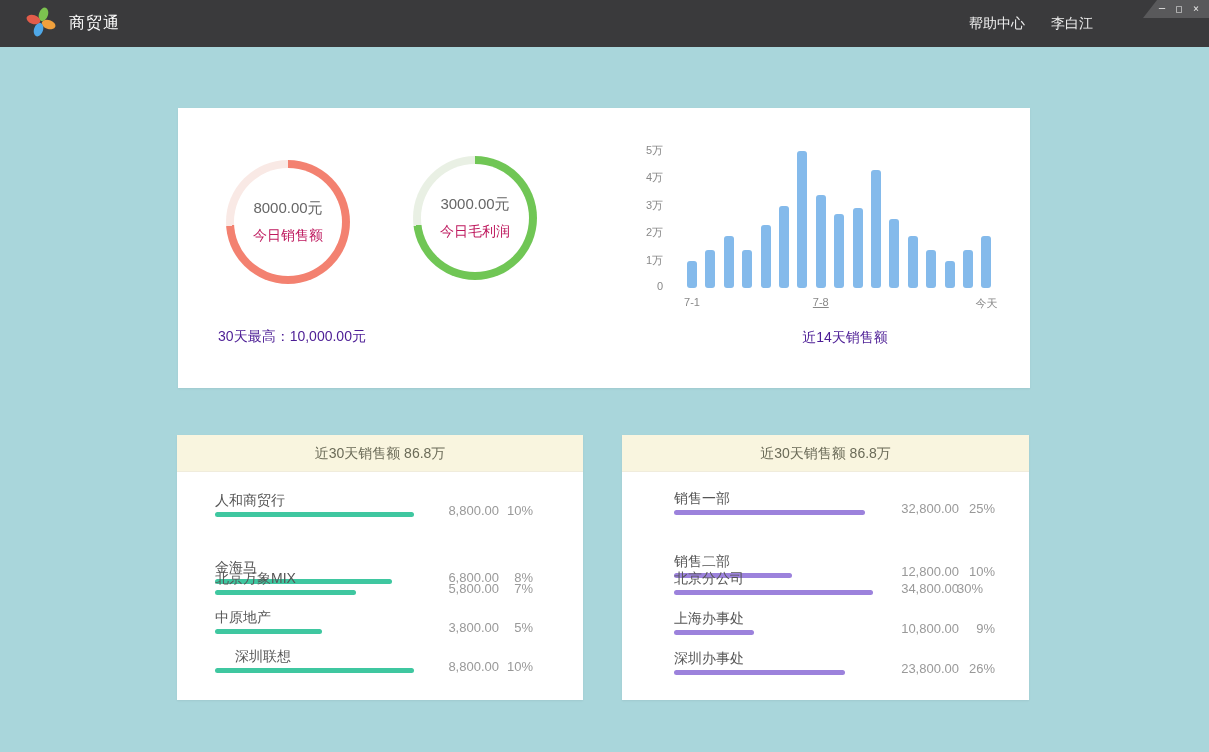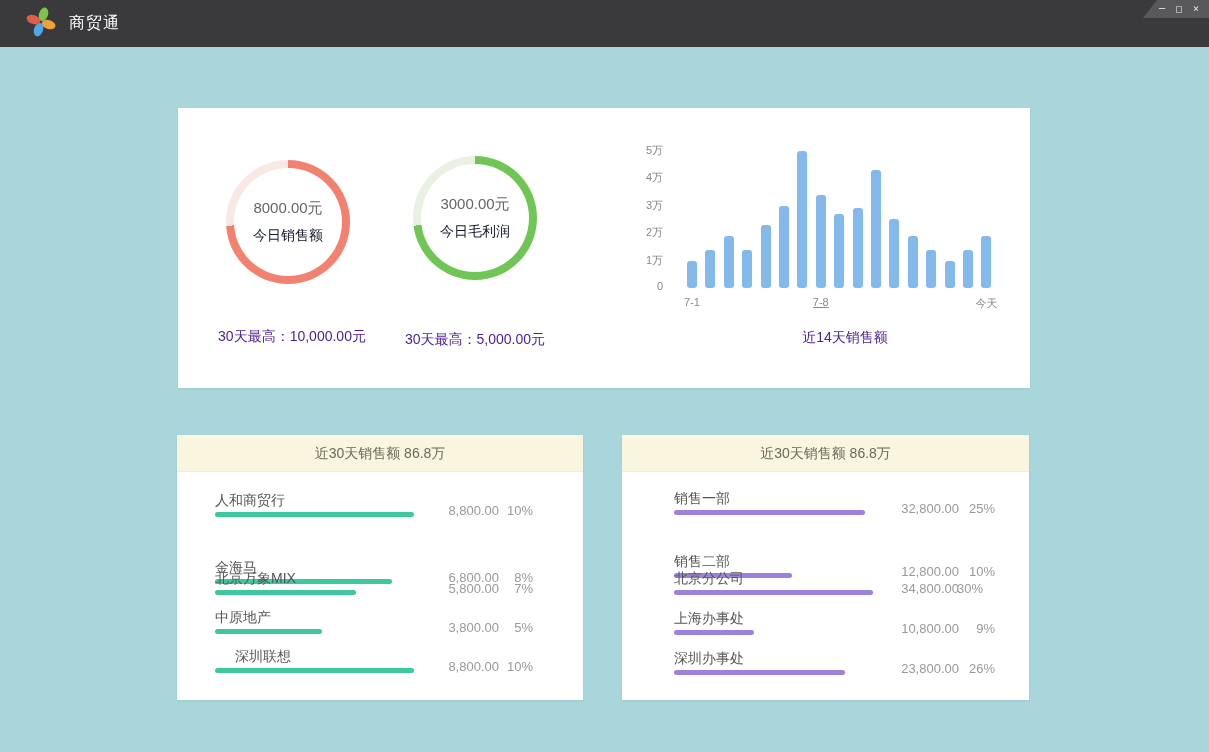--- a/index.html
+++ b/index.html
@@ -25,21 +25,21 @@
   #departments-card { left:622px; top:435px; width:407px; height:265px; }
 
   .card-header { height:37px; background:#F9F5DF; border-bottom:1px solid #F0ECDC;
                  text-align:center; line-height:37px; font-size:14px; color:#6B6B58; }
 
   
   .donut { position:absolute; width:124px; height:124px; border-radius:50%; }
   .donut-inner { position:absolute; inset:8px; background:#FFFFFF; border-radius:50%;
                  display:flex; flex-direction:column; align-items:center; justify-content:center; gap:9px; }
   .donut-value { font-size:15px; color:#666666; }
-  .donut-label { font-size:14px; color:#0f172a; }
+  .donut-label { font-size:14px; color:#be185d; }
   .caption { position:absolute; font-size:14px; color:#4c1d95; text-align:center; }
 
   
   #bar-plot { position:absolute; left:678px; top:138px; width:330px; height:150px; }
   .vbar { position:absolute; bottom:0; width:10px; border-radius:3px; }
   #bar-yticks { position:absolute; left:600px; top:138px; width:63px; height:150px; }
   .ytick { position:absolute; right:0; width:63px; text-align:right; font-size:11px; color:#888888; }
   .xtick { position:absolute; width:50px; text-align:center; font-size:11px; color:#888888; top:296px; }
 
   
@@ -59,20 +59,24 @@
       <span>
         <svg id="logo-svg" width="30" height="30" viewBox="0 0 30 30">
             <ellipse cx="15" cy="7" rx="4.5" ry="7" fill="#7CC24F" transform="rotate(18 15 15)"></ellipse>
             <ellipse cx="15" cy="7" rx="4.5" ry="7" fill="#F0A03C" transform="rotate(108 15 15)"></ellipse>
             <ellipse cx="15" cy="7" rx="4.5" ry="7" fill="#4FA8E8" transform="rotate(198 15 15)"></ellipse>
             <ellipse cx="15" cy="7" rx="4.5" ry="7" fill="#E25C4A" transform="rotate(288 15 15)"></ellipse>
           </svg>
       </span>
       <span class="app-title">商贸通</span>
     </div>
+    <div class="topbar-right">
+      <span class="nav-link">帮助中心</span>
+      <span class="nav-link">李白江</span>
+    </div>
     <div class="win-controls">
       <span class="win-btn">─</span>
       <span class="win-btn">□</span>
       <span class="win-btn">×</span>
     </div>
   </div>
 
   <div class="card" id="overview-card">
 
     <div class="donut" style="left: 48px; top: 52px; background: conic-gradient(rgb(243, 129, 112) 0deg, rgb(243, 129, 112) 74%, rgb(249, 233, 229) 74%, rgb(249, 233, 229) 100%);">
@@ -82,21 +86,20 @@
       </div>
     </div>
     <div class="caption" style="left:-6px; top:220px; width:240px;">30天最高：10,000.00元</div>
 
     <div class="donut" style="left: 235px; top: 48px; background: conic-gradient(rgb(112, 198, 85) 0deg, rgb(112, 198, 85) 73%, rgb(233, 240, 228) 73%, rgb(233, 240, 228) 100%);">
       <div class="donut-inner">
         <span class="donut-value">3000.00元</span>
         <span class="donut-label">今日毛利润</span>
       </div>
     </div>
-    <div class="caption" style="left:177px; top:223px; width:240px;">30天最高：5,000.00元</div>
 
     <div class="caption" style="left:567px; top:221px; width:200px;">近14天销售额</div>
   </div>
 
   <div id="bar-yticks">
       <div class="ytick" style="top: 4.5px;">5万</div>
       <div class="ytick" style="top: 32px;">4万</div>
       <div class="ytick" style="top: 59.5px;">3万</div>
       <div class="ytick" style="top: 87px;">2万</div>
       <div class="ytick" style="top: 114.5px;">1万</div>

